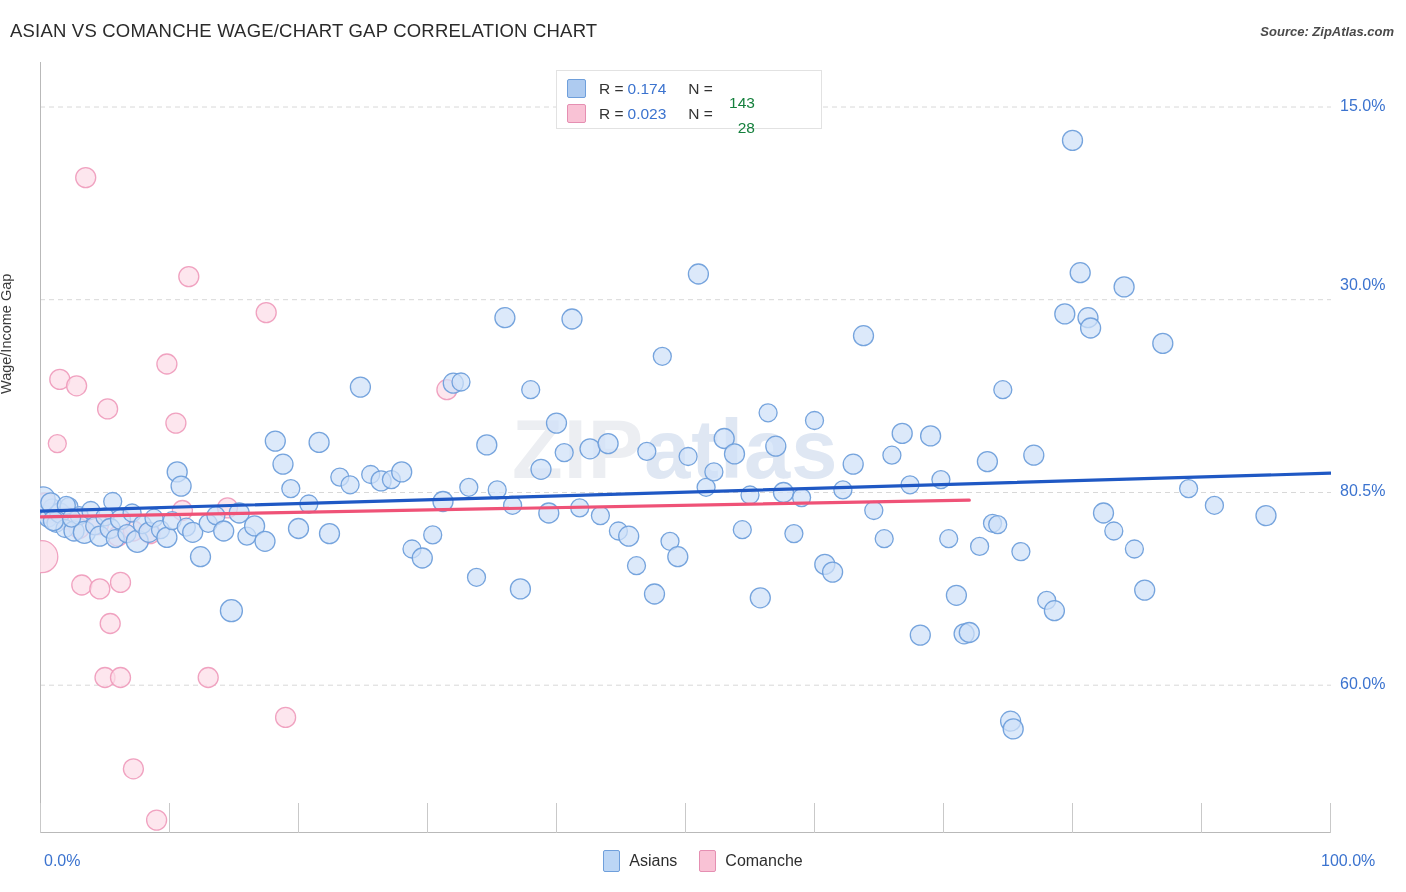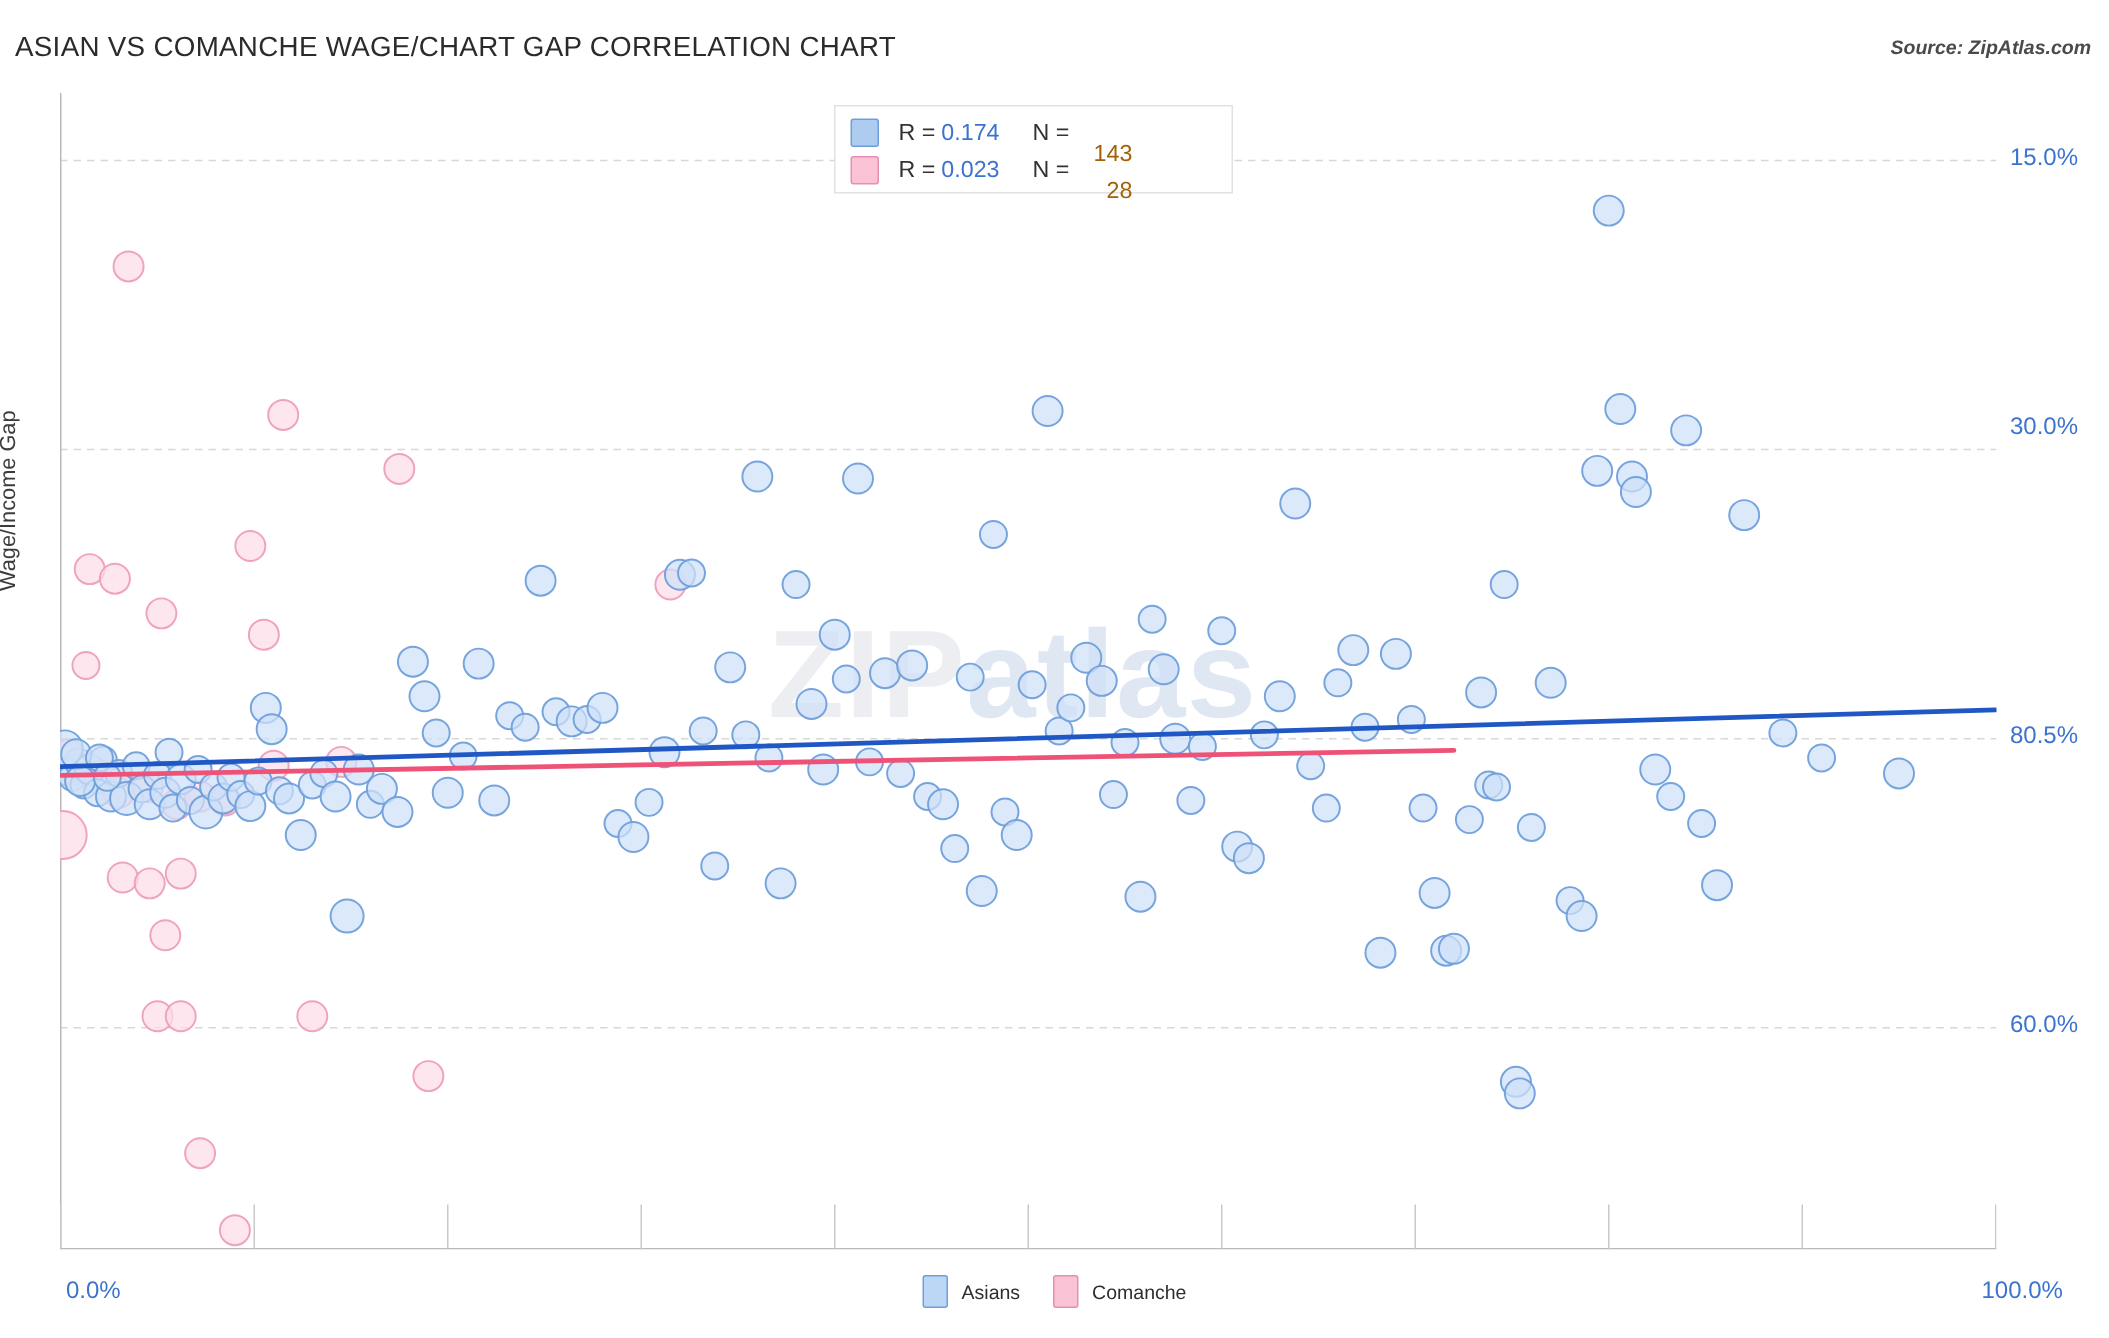--- a/index.html
+++ b/index.html
@@ -108,38 +108,38 @@
     border-radius: 2px;
     margin-right: 13px;
     box-sizing: border-box;
     flex: none;
   }
   .sw-blue { background: #aecbf0; border: 1px solid #6f9fdb; }
   .sw-pink { background: #f9c2d5; border: 1px solid #e58fb2; }
   .stats-r-label { margin-right: 4px; }
   .stats-val { color: #3b73cf; }
   .stats-n-label { margin-left: 22px; margin-right: 4px; }
-  .stats-nval { color: #a16207; display:inline-block; min-width: 38px; text-align: right; margin-top: 28px; }
+  .stats-nval { color: #15803d; display:inline-block; min-width: 38px; text-align: right; margin-top: 28px; }
 
   
   #series-legend {
     position: absolute;
     left: 0;
     top: 850px;
     width: 1406px;
     display: flex;
     justify-content: center;
     align-items: center;
     gap: 22px;
   }
   .series-item {
     display: flex;
     align-items: center;
     gap: 9px;
-    font-size: 13px;
+    font-size: 16px;
     color: #2e2e2e;
   }
   .series-swatch {
     width: 17px;
     height: 22px;
     box-sizing: border-box;
     border-radius: 2px;
   }
   
   #watermark {

